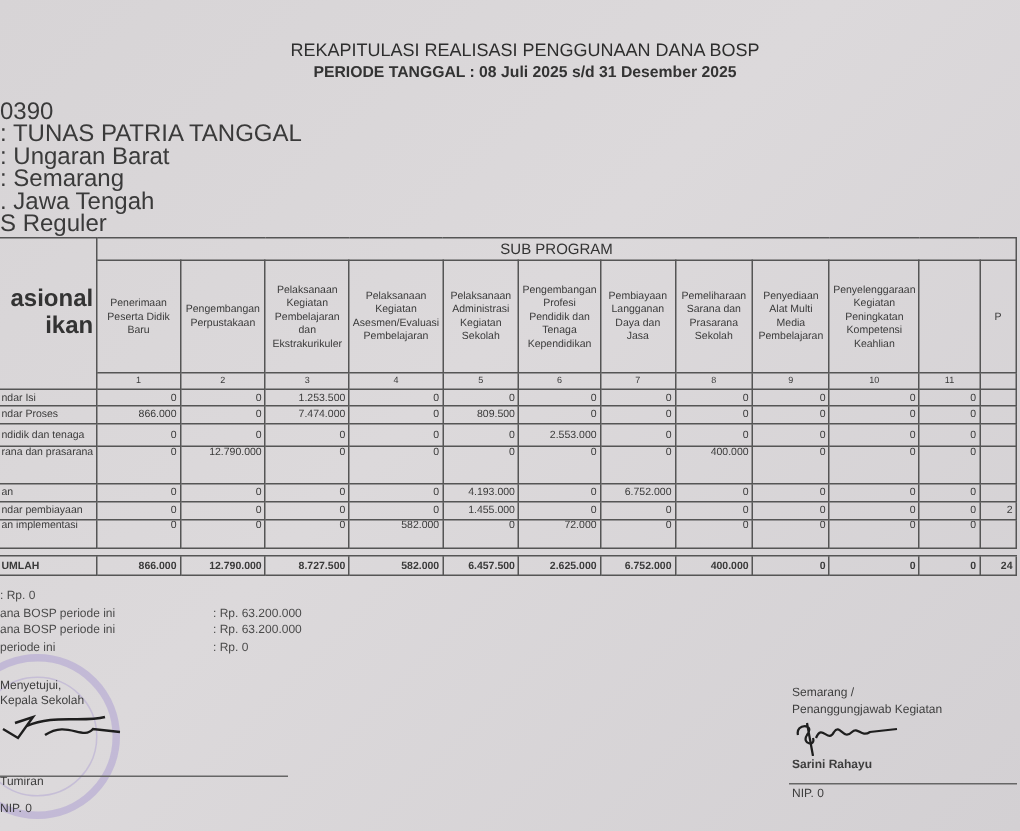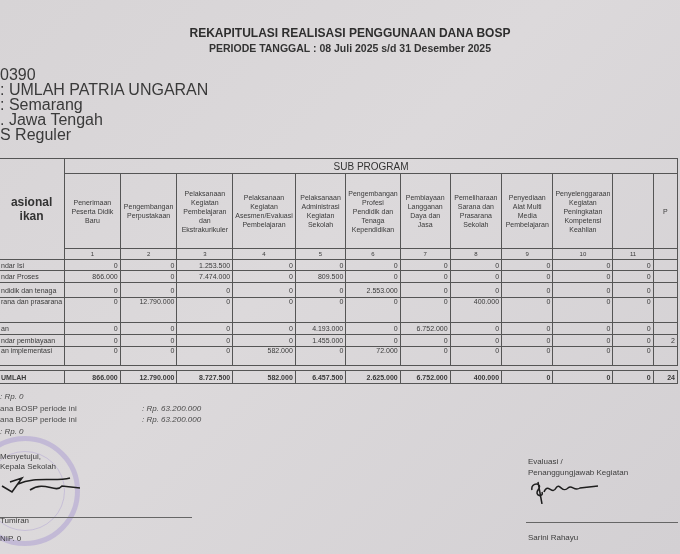--- a/index.html
+++ b/index.html
@@ -3,52 +3,52 @@
 <meta charset="utf-8">
 <style>
   html, body { margin: 0; padding: 0; }
   body {
     width: 680px; height: 554px; overflow: hidden; position: relative;
     background: linear-gradient(135deg, #d7d4d6 0%, #dcd9db 45%, #d3d0d3 100%);
     font-family: "Liberation Sans", sans-serif; color: #2b2b2b;
   }
   .abs { position: absolute; }
   .title-block { left: 150px; top: 26px; width: 400px; text-align: center; }
-  .title { font-weight: bold; font-size: 12px; color: #2e2e2e; }
+  .title { font-weight: normal; font-size: 12px; color: #2e2e2e; }
   .subtitle { font-weight: bold; font-size: 10.5px; margin-top: 2px; color: #333; }
   .info { left: 0; top: 67px; font-size: 16px; color: #3a3a3a; line-height: 15px; }
   .info div { white-space: nowrap; }
 
   table.rekap {
     position: absolute; left: -2px; top: 158px; border-collapse: collapse;
     font-size: 7px; color: #3a3a3a; table-layout: fixed;
   }
   table.rekap td, table.rekap th {
     border: 1px solid #555; padding: 0 2px; overflow: hidden;
   }
   .sub-program { font-weight: normal; font-size: 10px; text-align: center; height: 14px; color: #333; }
-  .leftcap { font-weight: bold; font-size: 12px; text-align: center; vertical-align: middle; color: #333; }
+  .leftcap { font-weight: bold; font-size: 16px; text-align: right; vertical-align: middle; color: #333; }
   .colhead { text-align: center; vertical-align: middle; font-weight: normal; height: 74px; line-height: 9px; }
   .colnum { text-align: center; height: 10px; font-size: 6px; }
   .rowlabel { text-align: left; white-space: nowrap; font-size: 7px; }
   .num { text-align: right; white-space: nowrap; }
   tr.r1 td { height: 10px; }
   tr.r2 td { height: 11px; }
   tr.r3 td { height: 14px; }
   tr.r4 td { height: 24px; vertical-align: top; }
   tr.r5 td { height: 11px; }
   tr.r6 td { height: 11px; }
   tr.r7 td { height: 18px; vertical-align: top; }
   tr.gap td { height: 4px; border-left: none; border-right: none; }
   tr.total td { height: 12px; font-weight: bold; }
 
   .summary { left: 0; top: 391px; font-size: 8px; color: #4a4a4a; line-height: 11.5px; }
   .summary .row { display: flex; }
   .summary .lbl { width: 142px; white-space: nowrap; }
-  .summary .val { white-space: nowrap; font-style: italic; }
+  .summary .val { white-space: nowrap; }
 
   .stamp {
     left: -30px; top: 436px; width: 110px; height: 110px; border-radius: 50%;
     border: 5px solid rgba(150, 130, 205, 0.35); box-sizing: border-box;
   }
   .stamp-inner {
     position: absolute; left: 10px; top: 10px; right: 10px; bottom: 10px;
     border-radius: 50%; border: 1px solid rgba(150,130,205,0.3);
   }
   .sig-left { left: 0; top: 452px; font-size: 8px; color: #3d3d3d; line-height: 10px; }
@@ -59,21 +59,22 @@
 </head>
 <body>
 
 <div class="abs title-block">
   <div class="title">REKAPITULASI REALISASI PENGGUNAAN DANA BOSP</div>
   <div class="subtitle">PERIODE TANGGAL : 08 Juli 2025 s/d 31 Desember 2025</div>
 </div>
 
 <div class="abs info">
   <div>0390</div>
-  <div>: UMLAH PATRIA UNGARAN</div>
+  <div>: TUNAS PATRIA TANGGAL</div>
+  <div>: Ungaran Barat</div>
   <div>: Semarang</div>
   <div>. Jawa Tengah</div>
   <div>S Reguler</div>
 </div>
 
 <table class="rekap">
   <colgroup>
     <col style="width:64px">
       <col style="width:62px">
       <col style="width:58px">
@@ -256,20 +257,21 @@
   </div>
   <div class="row">
     <span class="lbl">ana BOSP periode ini</span>
     <span class="val">: Rp.   63.200.000</span>
   </div>
   <div class="row">
     <span class="lbl">ana BOSP periode ini</span>
     <span class="val">: Rp.   63.200.000</span>
   </div>
   <div class="row">
+    <span class="lbl">periode ini</span>
     <span class="val">: Rp.   0</span>
   </div>
 </div>
 
 <div class="abs stamp">
   <div class="stamp-inner"></div>
 </div>
 
 <div class="abs sig-left">
   <div>Menyetujui,</div>
@@ -278,23 +280,23 @@
     <svg width="95" height="24" viewBox="0 0 95 24">
       <path d="M2 14 L12 20 L22 6 L10 10 M18 12 C35 4, 55 10, 70 6 M30 18 C45 8, 55 22, 62 14 L80 16" stroke="#1e1e1e" stroke-width="1.6" fill="none"></path>
     </svg>
   </div>
   <div style="margin-top:20px">Tumiran</div>
   <div style="margin-top:8px">NIP. 0</div>
 </div>
 <div class="sig-line" style="left:0; top:517px; width:192px;"></div>
 
 <div class="abs sig-right">
-  <div>Evaluasi /</div>
+  <div>Semarang /</div>
   <div>Penanggungjawab Kegiatan</div>
   <div class="signature" style="height:26px;">
     <svg width="80" height="26" viewBox="0 0 80 26">
       <path d="M4 12 C2 4, 16 4, 10 12 C6 18, 16 20, 14 14 M16 14 C20 4, 24 18, 28 10 C32 4, 34 16, 40 10 C44 6, 46 14, 52 10 L70 8 M10 4 L14 26" stroke="#1e1e1e" stroke-width="1.5" fill="none"></path>
     </svg>
   </div>
-  <div style="font-weight:normal;margin-top:28px;">Sarini Rahayu</div>
+  <div style="font-weight:bold;">Sarini Rahayu</div>
   <div style="margin-top:8px">NIP. 0</div>
 </div>
 <div class="sig-line" style="left:526px; top:522px; width:152px;"></div>
 
 </body></html>

